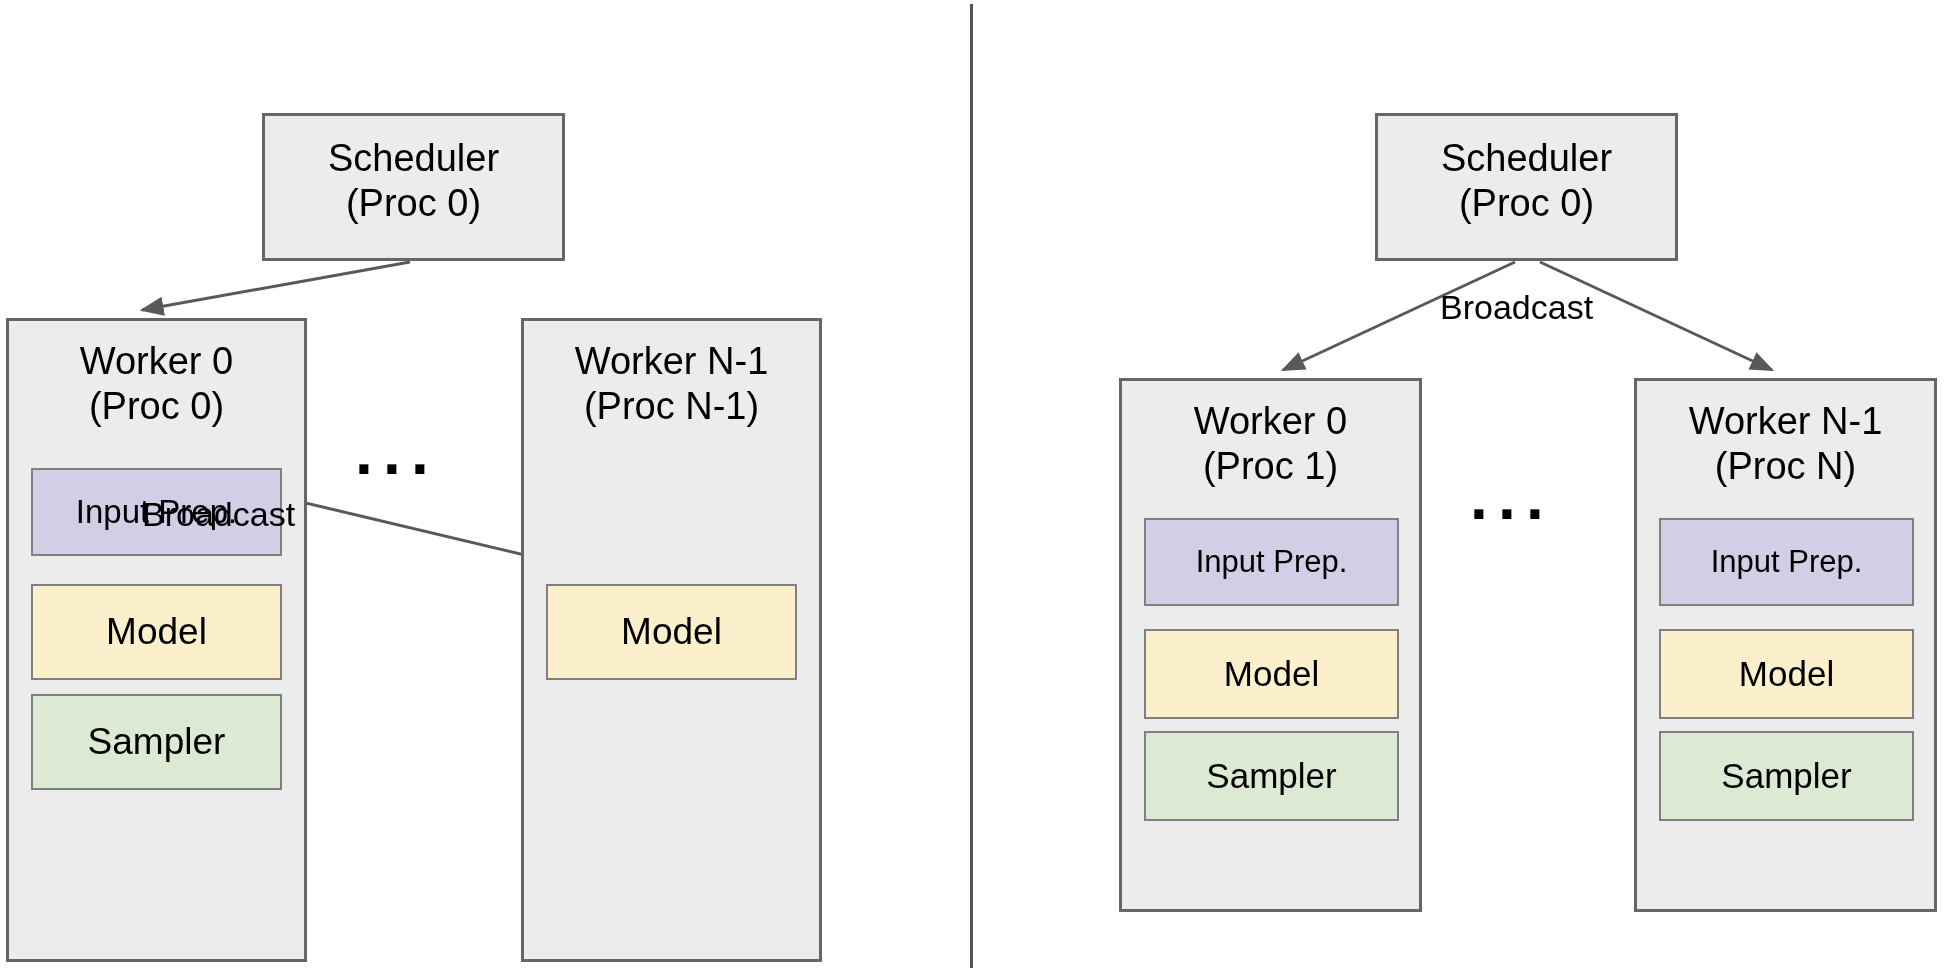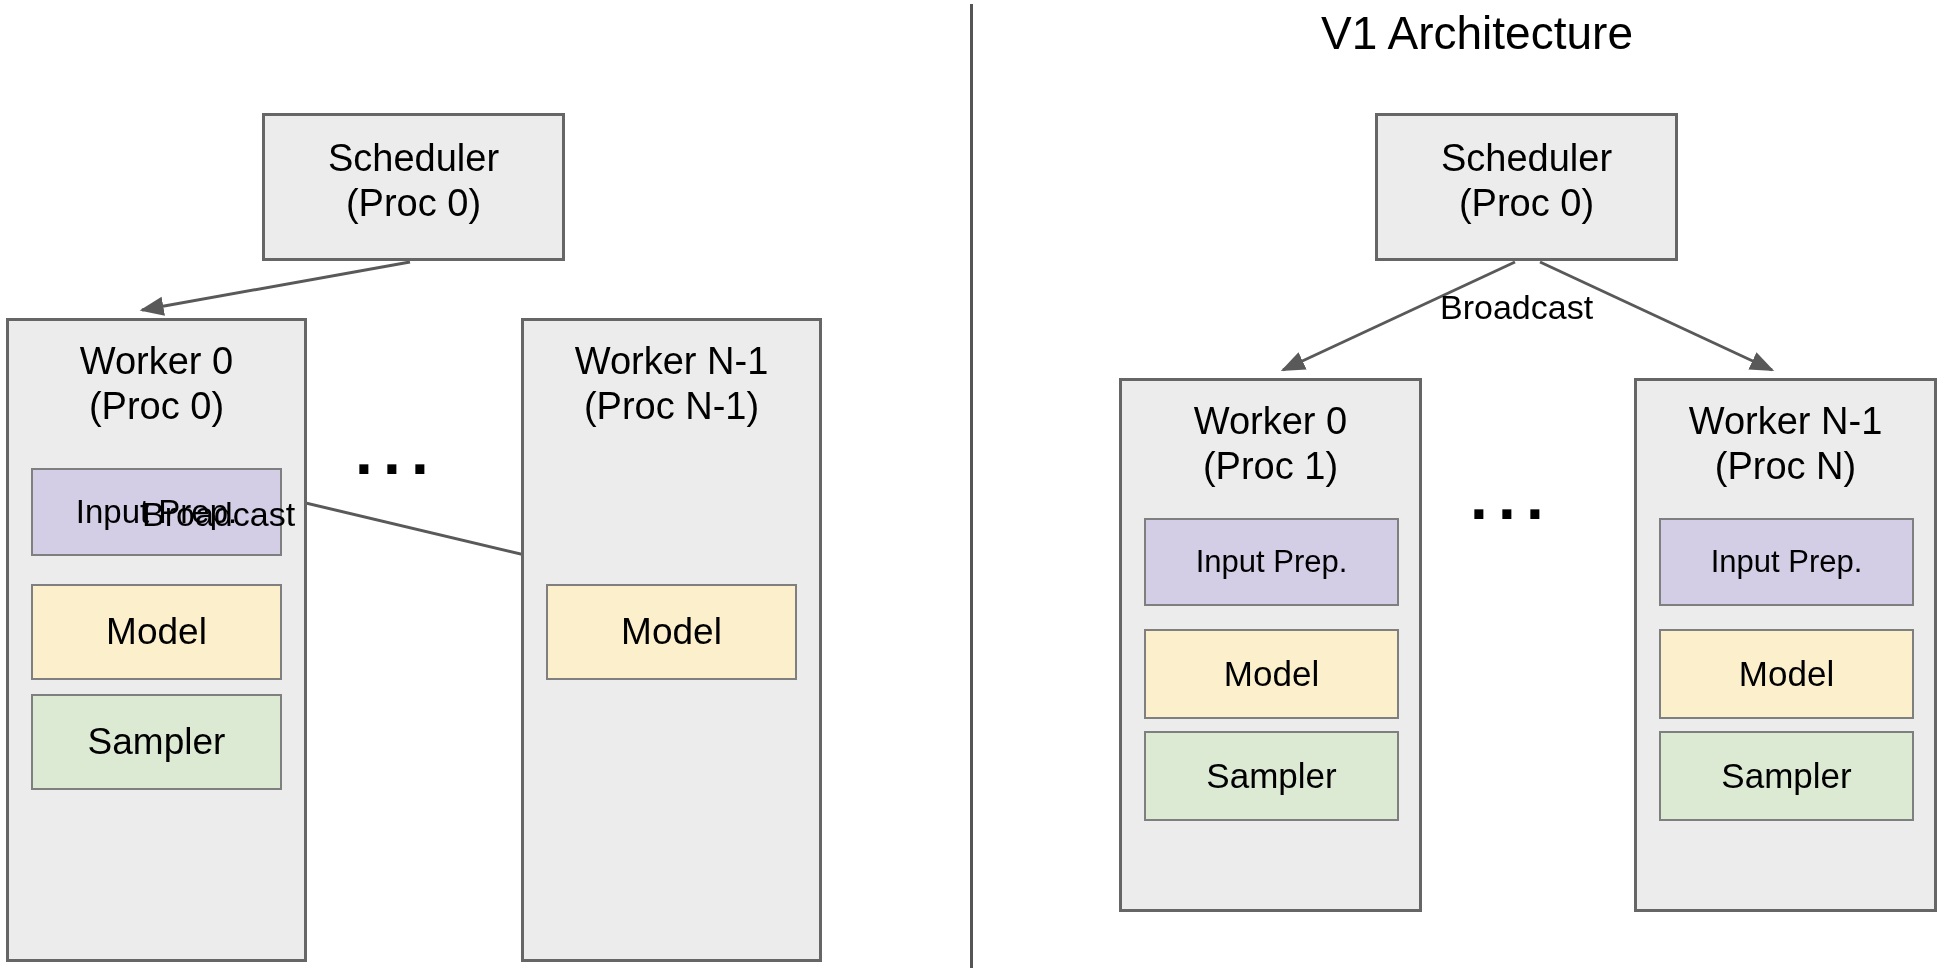--- a/index.html
+++ b/index.html
@@ -142,21 +142,20 @@
 
     <div class="chip model" style="left:22px; top:243px; width:251px; height:96px; font-size:37px;">
       <span>Model</span>
     </div>
   </div>
 
   <div class="edge-label" style="left:142px; top:495px;">Broadcast</div>
 
   <div class="dots" style="left:355px; top:415px; font-size:64px;">...</div>
 
-  <div class="panel-title" style="left:1000px; top:8px; width:954px;">V1 Architecture</div>
 
   <div class="box" style="left:1375px; top:113px; width:303px; height:148px;">
     <div class="box-label" style="top:20px;">Scheduler
 (Proc 0)</div>
   </div>
 
   <div class="box" style="left:1119px; top:378px; width:303px; height:534px;">
     <div class="box-label" style="top:18px;">Worker 0
 (Proc 1)</div>
 

